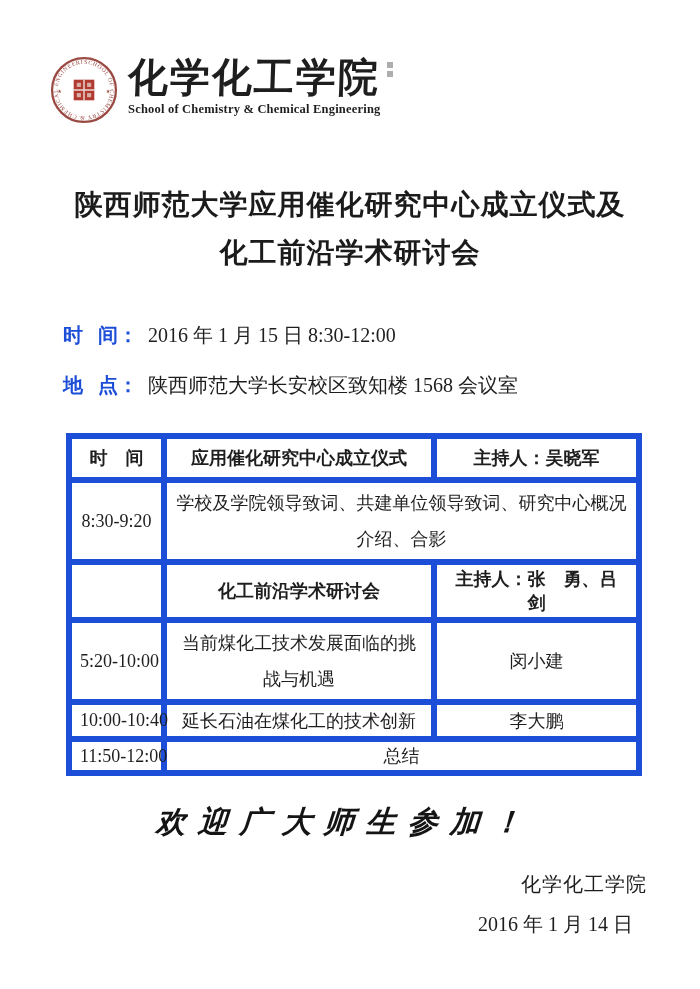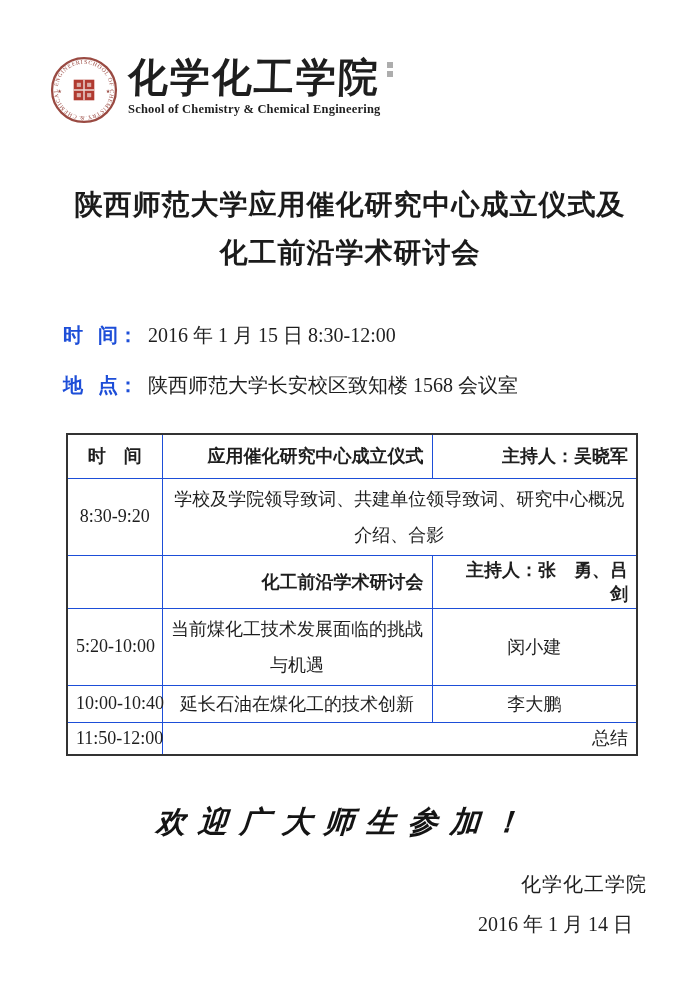--- a/index.html
+++ b/index.html
@@ -112,30 +112,30 @@
     position: absolute;
     left: 66px;
     top: 433px;
     width: 570px;
     border-collapse: collapse;
     table-layout: fixed;
     font-size: 18px;
     color: #1e1e1e;
   }
   .schedule td {
-    border: 1px solid #1d4ed8;
+    border: 6px solid #1d4ed8;
     padding: 2px 8px;
     vertical-align: middle;
     background: #fff;
   }
   .schedule { border: 2px solid #333; }
   .col-time { width: 95px; }
   .col-topic { width: 270px; }
   .col-host { width: 205px; }
-  .c-center { text-align: right; }
+  .c-center { text-align: center; }
   .c-left { text-align: center; }
   .c-bold {
     font-family: "Liberation Sans", sans-serif;
     font-weight: bold;
   }
   .t-cell { text-align: center; white-space: nowrap; }
   .wrap2 { line-height: 2.0; }
 
   
   .welcome {

